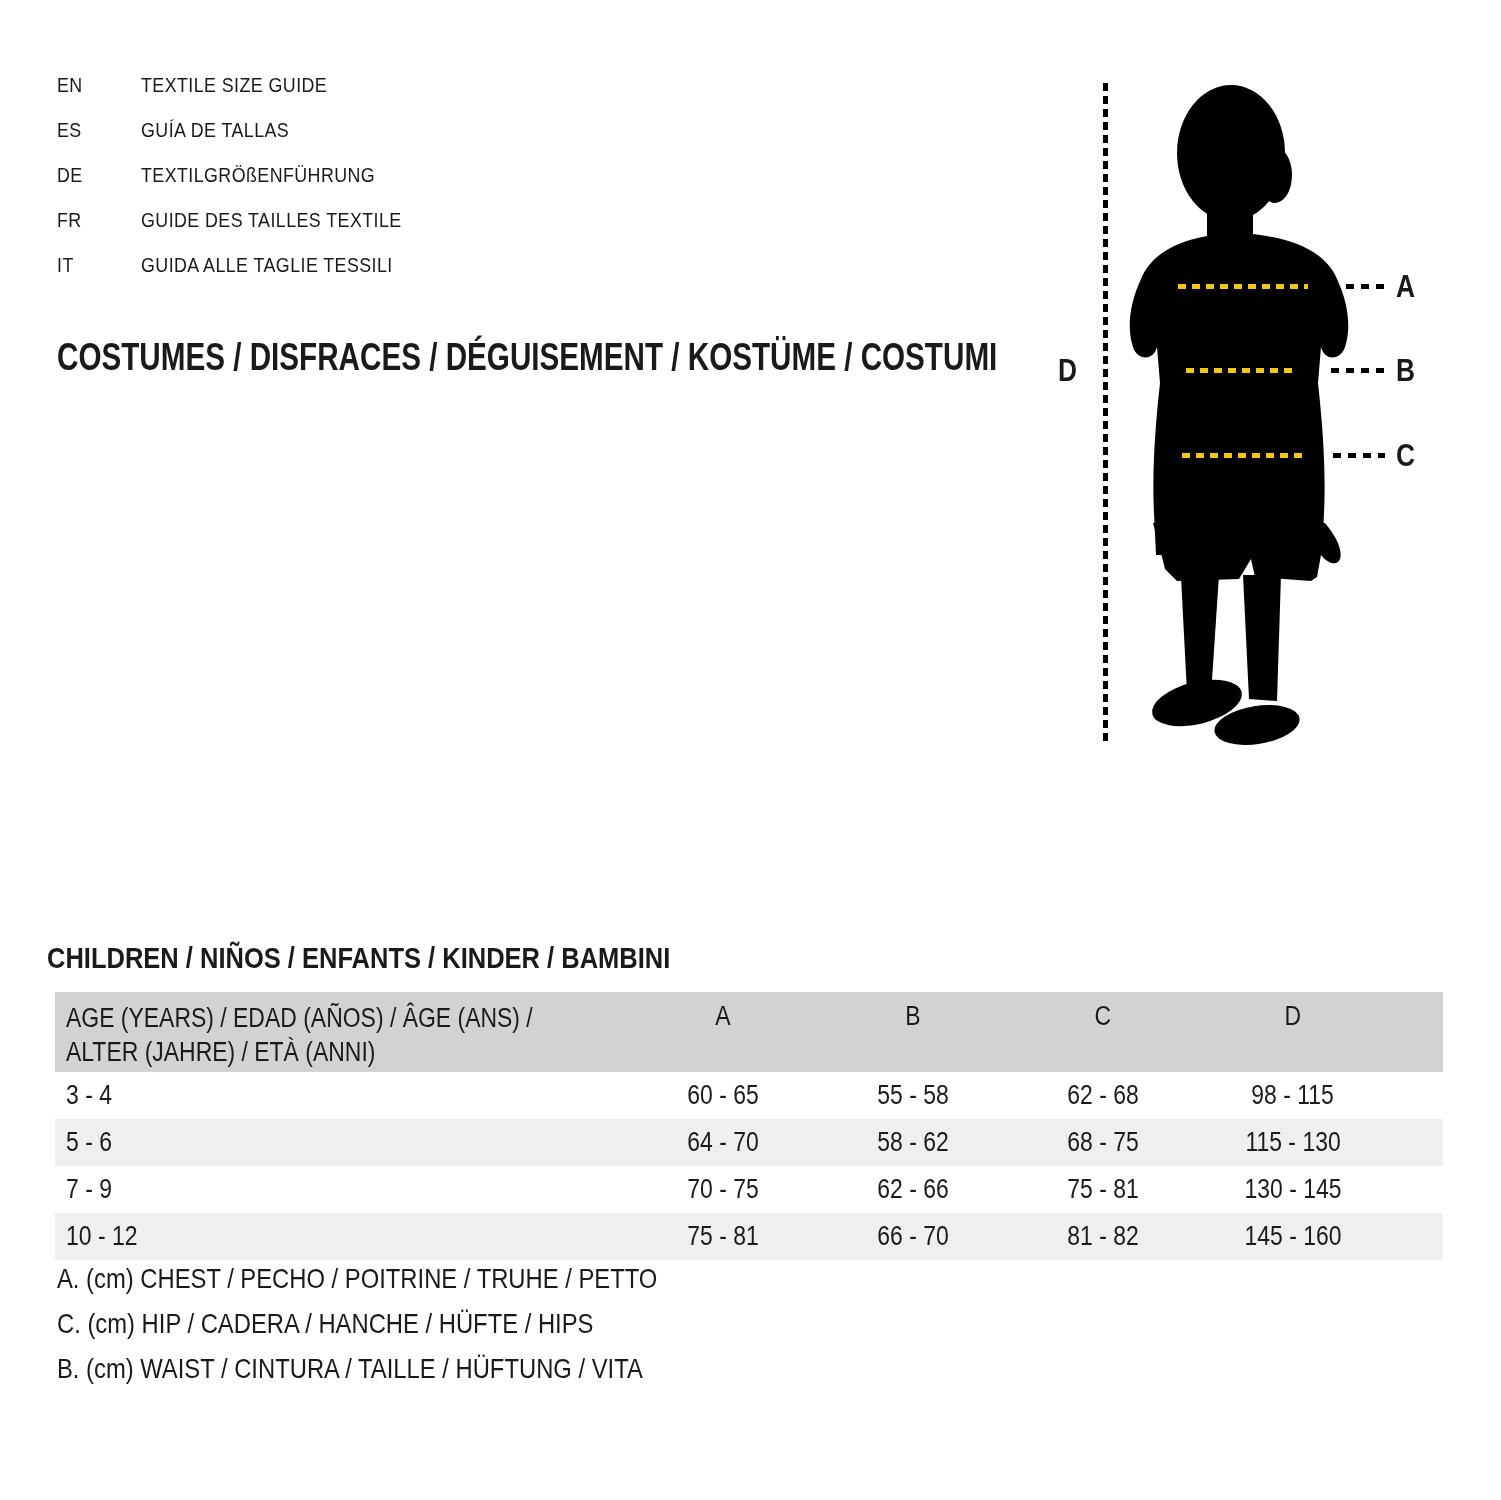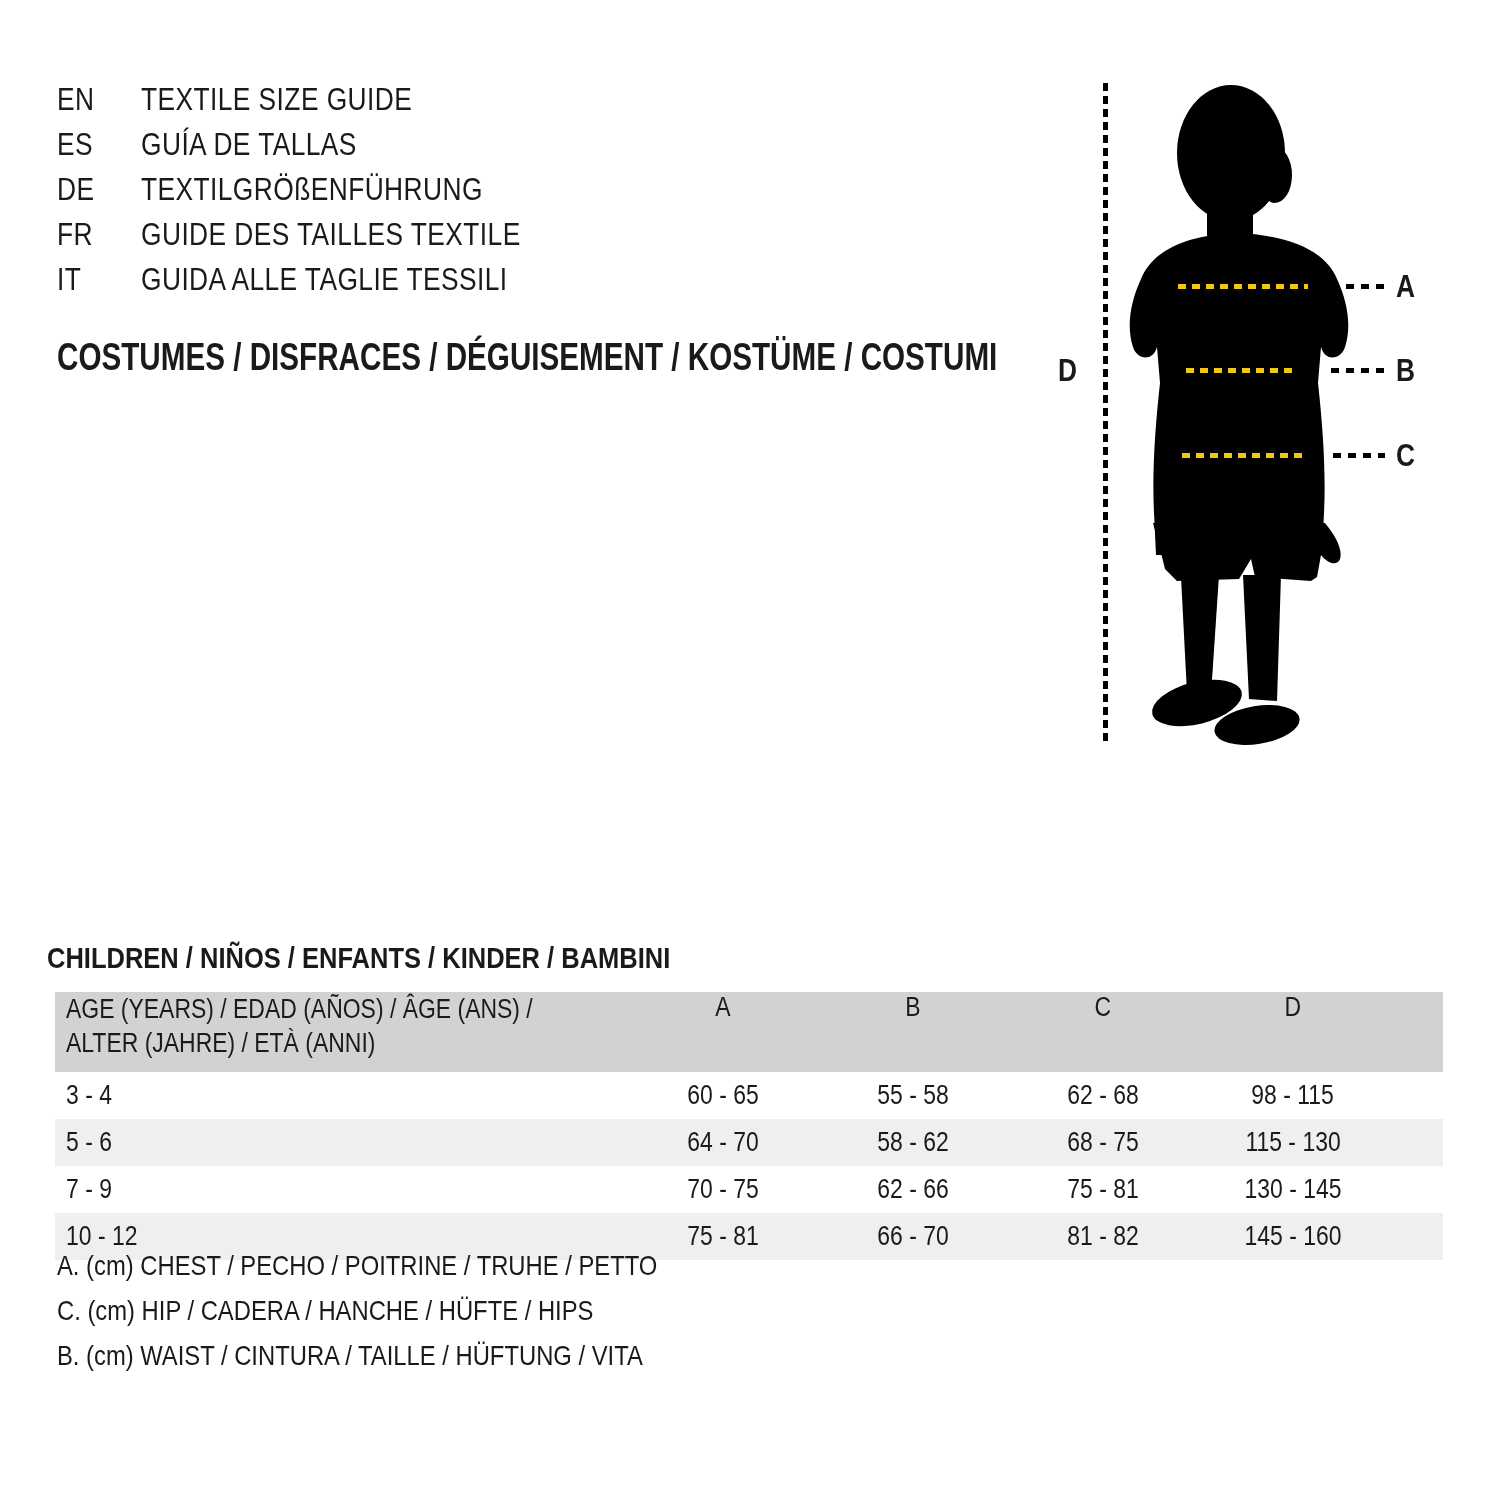--- a/index.html
+++ b/index.html
@@ -13,21 +13,21 @@
   html,body{background:#ffffff;}
   body{font-family:"Liberation Sans","DejaVu Sans",sans-serif;color:var(--text);}
   .canvas{position:relative;width:1501px;height:1500px;background:#ffffff;overflow:hidden;}
 
   
   .cx{display:inline-block;transform:scaleX(.85);transform-origin:0 50%;white-space:nowrap;}
   .cxc{display:inline-block;transform:scaleX(.85);transform-origin:50% 50%;white-space:nowrap;}
 
   
   .lang-list{position:absolute;left:57px;top:73px;}
-  .lang-row{display:flex;height:45px;align-items:flex-end;font-size:31px;letter-spacing:.5px;}
+  .lang-row{display:flex;height:45px;align-items:flex-start;font-size:21px;letter-spacing:.5px;}
   .lang-code{width:84px;}
   
   .costumes{position:absolute;left:57px;top:336px;font-size:38px;font-weight:700;letter-spacing:0;}
   .costumes .cx{transform:scaleX(.78);}
 
   
   .figure{position:absolute;left:1040px;top:70px;width:440px;height:700px;}
   .vline{position:absolute;left:63px;top:13px;width:5px;height:660px;
          background:repeating-linear-gradient(180deg,#000 0 8px,transparent 8px 13px);}
   .silhouette{position:absolute;left:85px;top:13px;overflow:visible;}
@@ -44,29 +44,29 @@
   .flabel{position:absolute;font-size:31px;font-weight:700;line-height:40px;}
   .la{left:356px;top:197px;}
   .lb{left:356px;top:281px;}
   .lc{left:356px;top:366px;}
   .ld{left:18px;top:281px;}
 
   
   .children-title{position:absolute;left:47px;top:941px;font-size:30px;text-decoration:underline;}
   .tbl{position:absolute;left:55px;top:992px;width:1388px;font-size:27px;}
   .trow{display:flex;align-items:center;height:47px;}
-  .thead{height:80px;background:var(--table-header-bg);align-items:flex-start;}
+  .thead{height:80px;background:var(--table-header-bg);align-items:flex-start;padding-top:9px;}
   .c0{width:573px;padding-left:11px;}
   .cv{width:190px;text-align:center;}
   .hdr-age{line-height:34px;}
   .alt{background:var(--table-row-alt-bg);}
 
   
   .legend{position:absolute;left:57px;top:1250px;}
-  .legend-line{height:45px;display:flex;align-items:flex-start;font-size:28px;}
+  .legend-line{height:45px;display:flex;align-items:flex-end;font-size:28px;}
 </style>
 </head>
 <body>
 
 <div class="canvas">
 
   <section class="lang-list">
     <div class="lang-row">
       <span class="lang-code cx">EN</span>
       <span class="cx">TEXTILE SIZE GUIDE</span>

